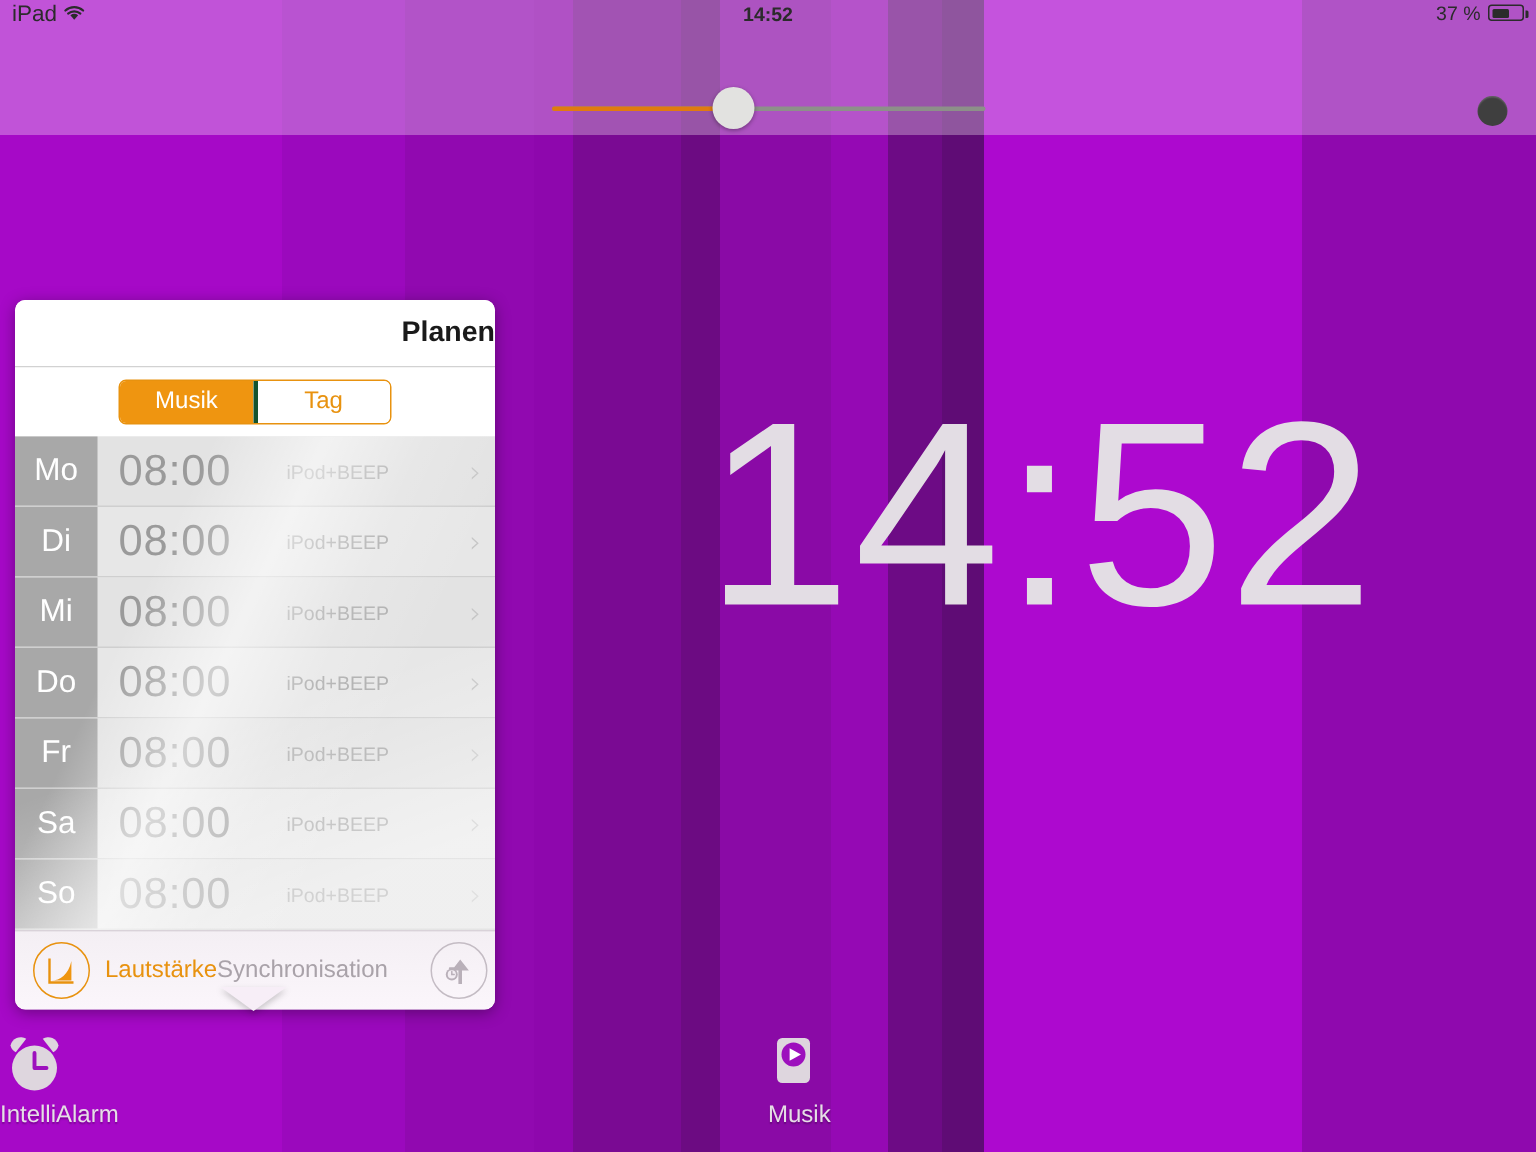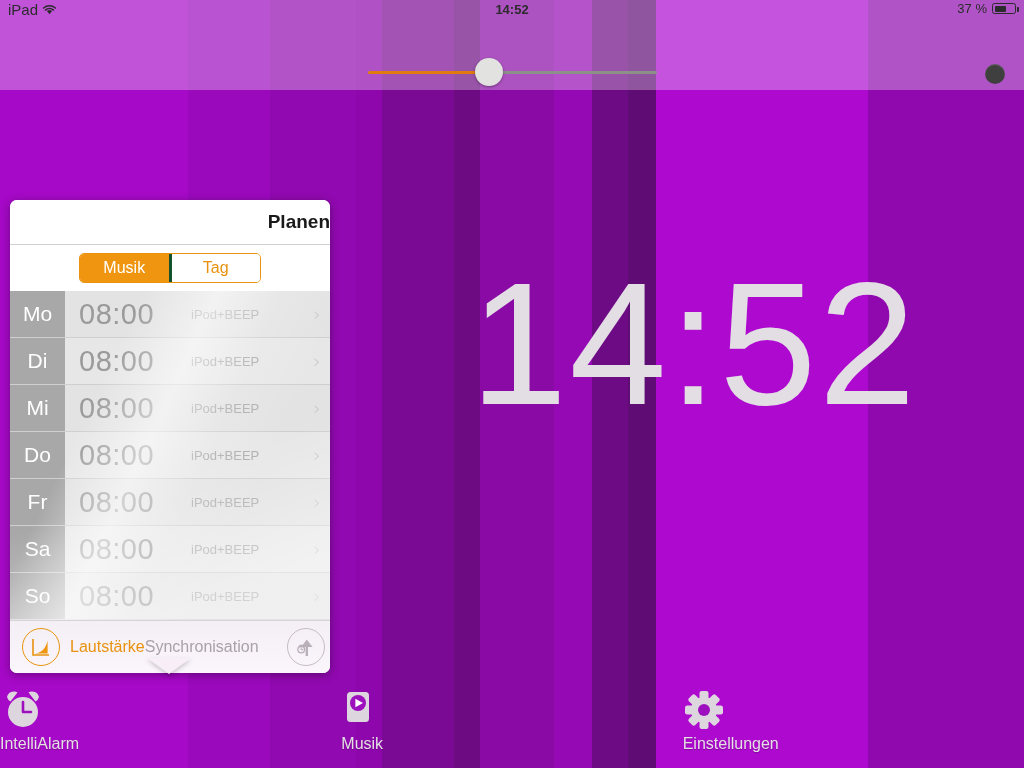--- a/index.html
+++ b/index.html
@@ -487,28 +487,13 @@
   <div class="tab">
     <span class="tab-icon">
       <svg width="34" height="42" viewBox="0 0 34 42">
         <rect x="6" y="3" width="22" height="30" rx="3.5" fill="#ded6de"></rect>
         <circle cx="17" cy="14" r="8" fill="#9d10bd"></circle>
         <path d="M14.4 9.8 L22 14 L14.4 18.2 Z" fill="#ffffff"></path>
       </svg>
     </span>
     <span class="tab-label">Musik</span>
   </div>
-  <div class="tab">
-    <span class="tab-icon">
-      <svg width="42" height="42" viewBox="0 0 42 42">
-        <g fill="#ded6de">
-          <rect x="16.5" y="2" width="9" height="38" rx="2.2"></rect>
-          <rect x="16.5" y="2" width="9" height="38" rx="2.2" transform="rotate(45 21 21)"></rect>
-          <rect x="16.5" y="2" width="9" height="38" rx="2.2" transform="rotate(90 21 21)"></rect>
-          <rect x="16.5" y="2" width="9" height="38" rx="2.2" transform="rotate(135 21 21)"></rect>
-          <circle cx="21" cy="21" r="13"></circle>
-        </g>
-        <circle cx="21" cy="21" r="6" fill="#9d10bd"></circle>
-      </svg>
-    </span>
-    <span class="tab-label">Einstellungen</span>
-  </div>
 </div>
 
 </body></html>

